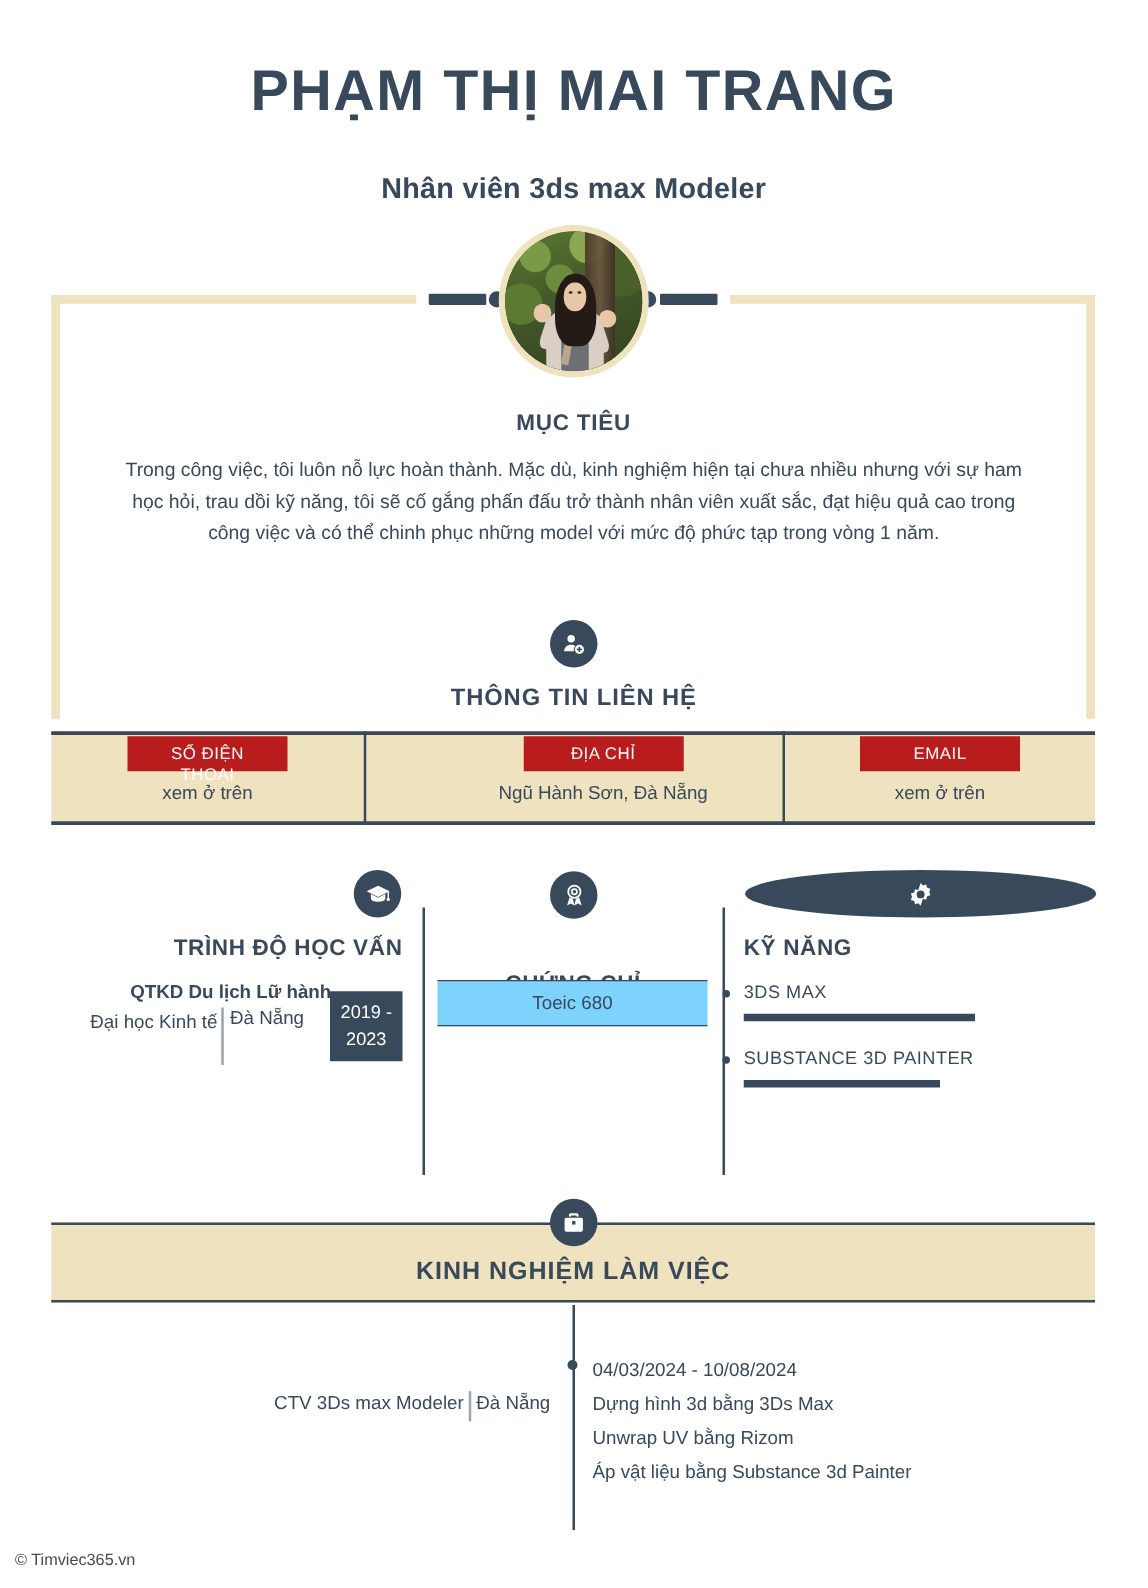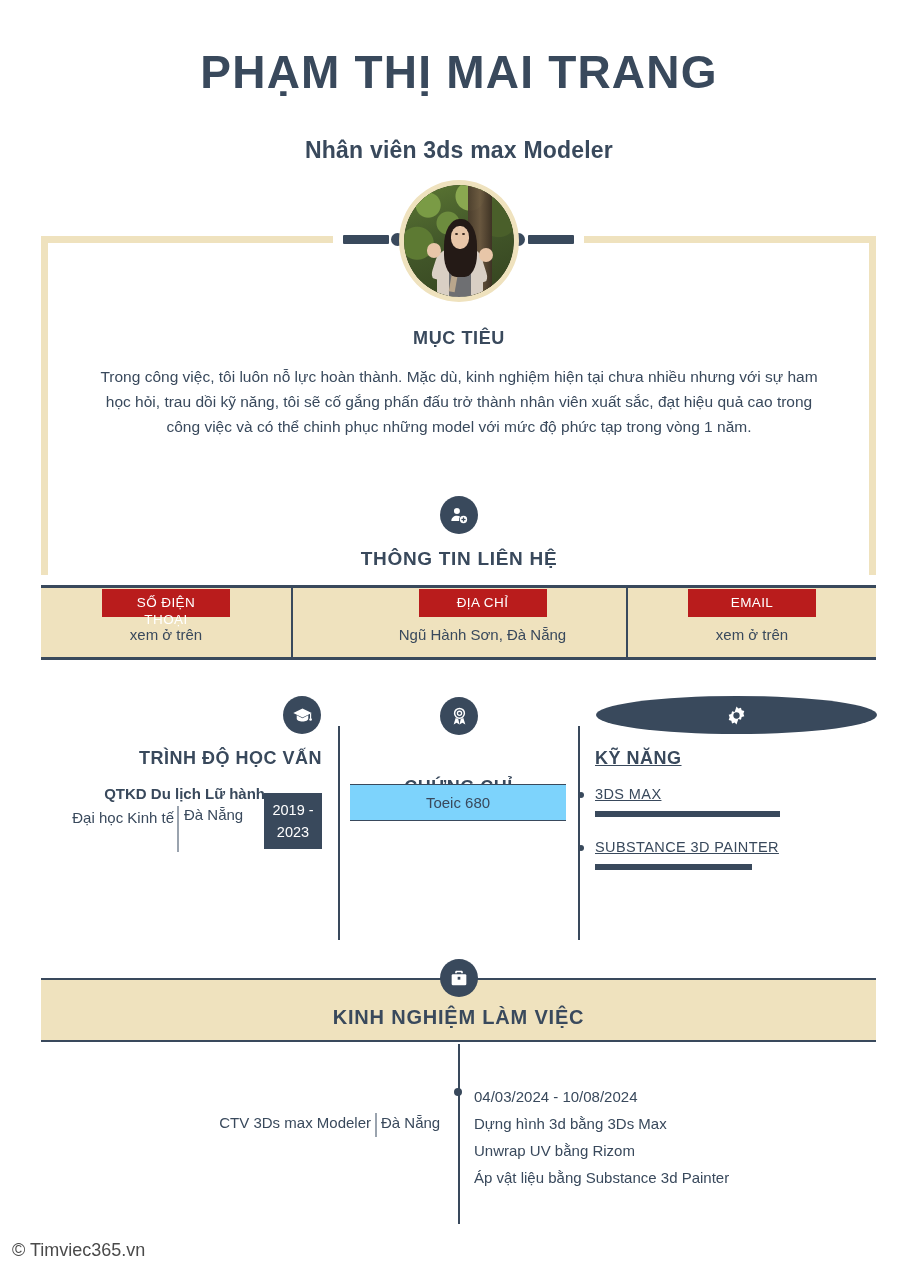--- a/index.html
+++ b/index.html
@@ -164,21 +164,21 @@
     background:#39495c;color:#ffffff;font-size:14.5px;line-height:22px;
     display:flex;align-items:center;justify-content:center;text-align:center;}
 
   
   .cert-item{position:absolute;left:350px;top:784px;width:216px;height:37px;
     background:#7dd3fc;border-top:1.5px solid #39495c;border-bottom:1.5px solid #39495c;
     box-sizing:border-box;display:flex;align-items:center;justify-content:center;
     font-size:15px;color:#39495c;}
 
   
-  .skill{position:absolute;left:595px;width:281px;text-decoration:underline;}
+  .skill{position:absolute;left:595px;width:281px;}
   .skill .dot{position:absolute;left:-17px;top:6px;width:6px;height:6px;
     background:#39495c;border-radius:50%;}
   .skill .label{font-size:14.5px;letter-spacing:.4px;color:#39495c;}
   .skill .track{margin-top:9px;height:6px;background:transparent;}
   .skill .fill{height:6px;background:#39495c;}
   .skill.s1{top:786px;}
   .skill.s2{top:839px;}
   .skill.s3{top:892px;}
 
   
@@ -201,21 +201,21 @@
   .exp-place{position:absolute;left:381px;top:1114px;width:70px;text-align:left;
     font-size:15px;color:#39495c;}
 
   .exp-date{position:absolute;left:474px;top:1088px;font-size:15px;color:#39495c;}
   .exp-duty{position:absolute;left:474px;font-size:15px;color:#39495c;}
   .exp-duty.d1{top:1115px;}
   .exp-duty.d2{top:1142px;}
   .exp-duty.d3{top:1169px;}
 
   
-  .footer{position:absolute;left:12px;top:1240px;font-size:18px;color:#4a4a4a;}
+  .footer{position:absolute;left:12px;top:1240px;font-size:13px;color:#4a4a4a;}
 
   svg{display:block;}
 </style>
 </head>
 <body>
 
 <div class="page">
 
   <div class="name">PHẠM THỊ MAI TRANG</div>
   <div class="jobtitle">Nhân viên 3ds max Modeler</div>

